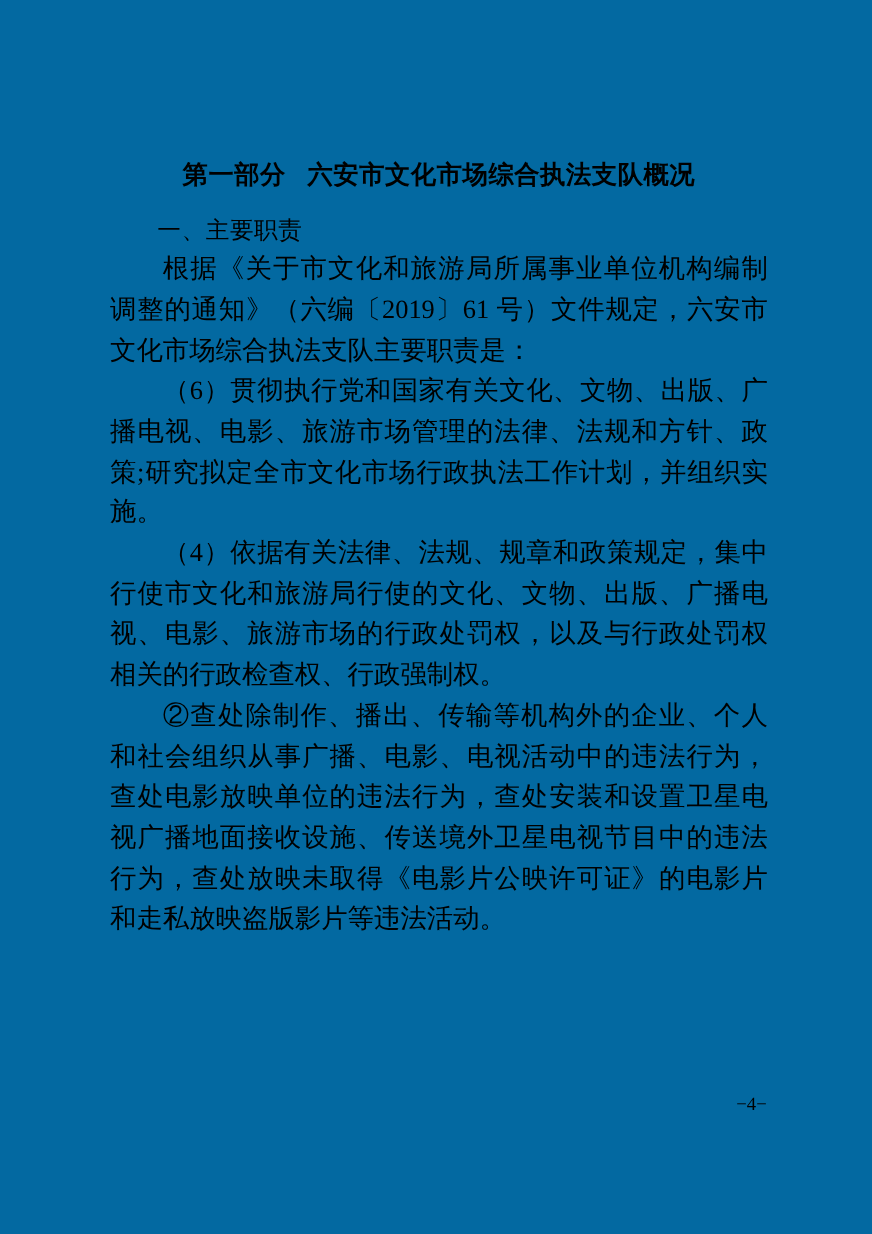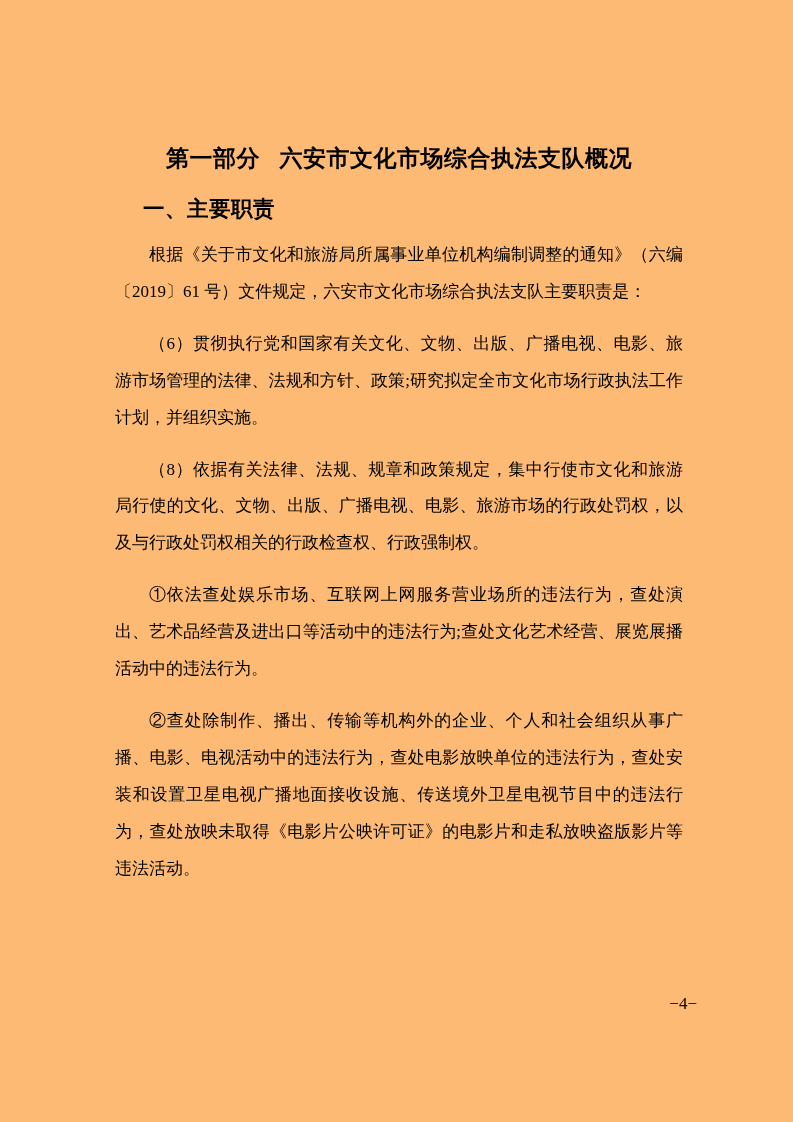--- a/index.html
+++ b/index.html
@@ -4,21 +4,21 @@
 <style>
   html, body {
     margin: 0;
     padding: 0;
     background: #ffffff;
   }
   .page {
     position: relative;
     width: 793px;
     height: 1122px;
-    background: #fdba74;
+    background: #0369a1;
     overflow: hidden;
     color: #000000;
   }
   .content {
     position: absolute;
     left: 100px;
     top: 0;
     width: 598px;
   }
   .doc-title {
@@ -28,34 +28,34 @@
     font-size: 23px;
     line-height: 32px;
     text-align: center;
     word-spacing: 0.55em;
     letter-spacing: 0.5px;
     color: #000000;
   }
   .section-heading {
     margin: 22px 0 0 0;
     font-family: "Liberation Sans", sans-serif;
-    font-weight: bold;
+    font-weight: normal;
     font-size: 21.5px;
     line-height: 26px;
     text-indent: 2em;
     letter-spacing: 0.5px;
     color: #000000;
   }
   .body-text {
     margin-top: 5px;
   }
   .body-text p {
-    margin: 15px;
+    margin: 0;
     font-family: "Liberation Serif", serif;
-    font-size: 17px;
+    font-size: 24px;
     line-height: 36.9px;
     text-align: justify;
     text-justify: inter-ideograph;
     text-indent: 2em;
     color: #000000;
   }
   .page-number {
     position: absolute;
     top: 994px;
     right: 96px;
@@ -68,19 +68,18 @@
 </head>
 <body>
 
 <div class="page">
   <div class="content">
     <h1 class="doc-title">第一部分 六安市文化市场综合执法支队概况</h1>
     <h2 class="section-heading">一、主要职责</h2>
     <div class="body-text">
       <p>根据《关于市文化和旅游局所属事业单位机构编制调整的通知》（六编〔2019〕61 号）文件规定，六安市文化市场综合执法支队主要职责是：</p>
       <p>（6）贯彻执行党和国家有关文化、文物、出版、广播电视、电影、旅游市场管理的法律、法规和方针、政策;研究拟定全市文化市场行政执法工作计划，并组织实施。</p>
-      <p>（8）依据有关法律、法规、规章和政策规定，集中行使市文化和旅游局行使的文化、文物、出版、广播电视、电影、旅游市场的行政处罚权，以及与行政处罚权相关的行政检查权、行政强制权。</p>
-      <p>①依法查处娱乐市场、互联网上网服务营业场所的违法行为，查处演出、艺术品经营及进出口等活动中的违法行为;查处文化艺术经营、展览展播活动中的违法行为。</p>
+      <p>（4）依据有关法律、法规、规章和政策规定，集中行使市文化和旅游局行使的文化、文物、出版、广播电视、电影、旅游市场的行政处罚权，以及与行政处罚权相关的行政检查权、行政强制权。</p>
       <p>②查处除制作、播出、传输等机构外的企业、个人和社会组织从事广播、电影、电视活动中的违法行为，查处电影放映单位的违法行为，查处安装和设置卫星电视广播地面接收设施、传送境外卫星电视节目中的违法行为，查处放映未取得《电影片公映许可证》的电影片和走私放映盗版影片等违法活动。</p>
     </div>
   </div>
   <div class="page-number">−4−</div>
 </div>
 
 </body></html>

